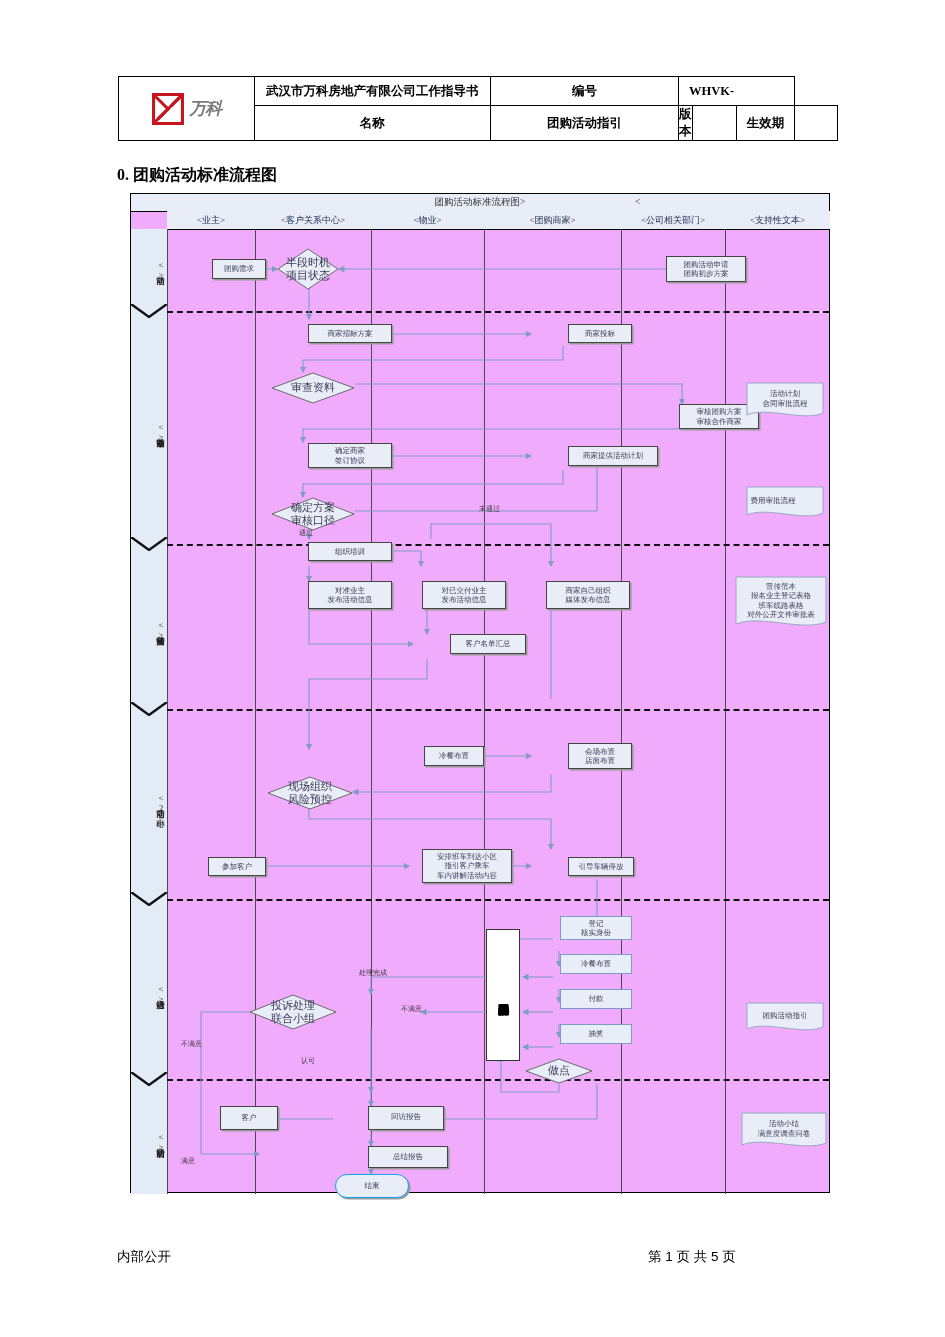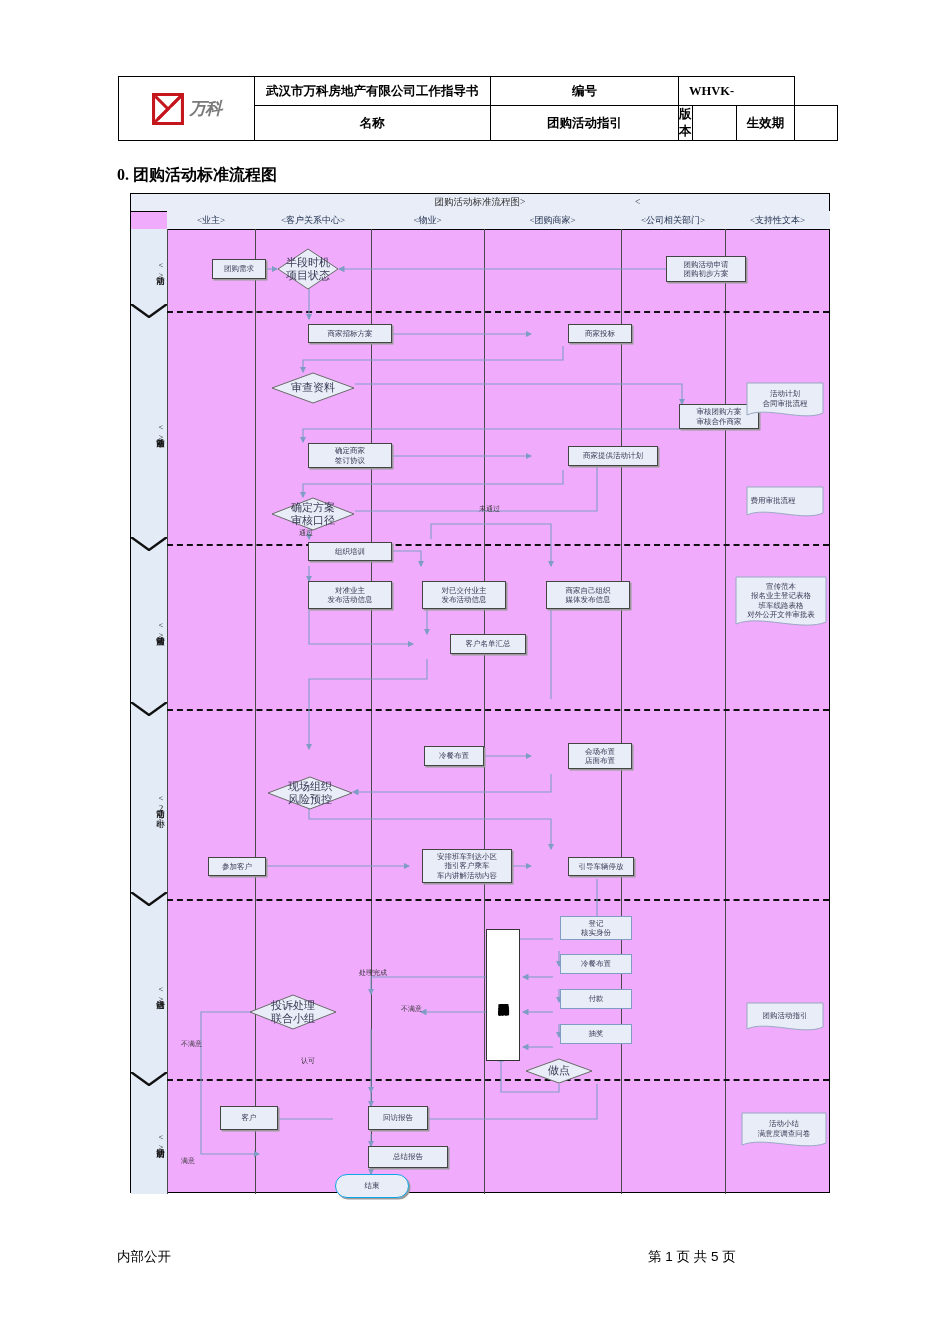--- a/index.html
+++ b/index.html
@@ -323,21 +323,21 @@
   <div class="vnode" style="left:355px;top:735px;width:32px;height:130px;">客户问题及风险事件处理小组</div>
 
   <div class="diamond" style="left:118px;top:800px;width:88px;height:36px;">
     <svg class="dshape" viewBox="0 0 88 36">
         <polygon points="44,1 87,18 44,35 1,18" fill="#e8edf7" stroke="#6a6a6a" stroke-width="1"></polygon>
       </svg>
     <div class="dtxt">投诉处理<br>联合小组</div>
   </div>
 
   <div class="node thick" style="left:52px;top:912px;width:58px;height:24px;">客户</div>
-  <div class="node thick" style="left:200px;top:912px;width:60px;height:24px;">回访报告</div>
+  <div class="node thick" style="left:200px;top:912px;width:76px;height:24px;font-family:Liberation Mono, monospace;">回访报告</div>
   <div class="node thick" style="left:200px;top:952px;width:80px;height:22px;">总结报告</div>
   <div class="term" style="left:204px;top:980px;width:72px;height:22px;">结束</div>
 
   <div class="doc" style="left:615px;top:188px;width:78px;height:40px;">
     <svg width="78" height="40" viewBox="0 0 78 40" style="position:absolute;left:0;top:0;">
       <path d="M1,1 L77,1 L77,31 C58,40 20,24 1,33 Z" fill="#e8edf7" stroke="#9aa8c4" stroke-width="1"></path>
     </svg>
     <div class="dtxt">活动计划<br>合同审批流程</div>
   </div>
 

